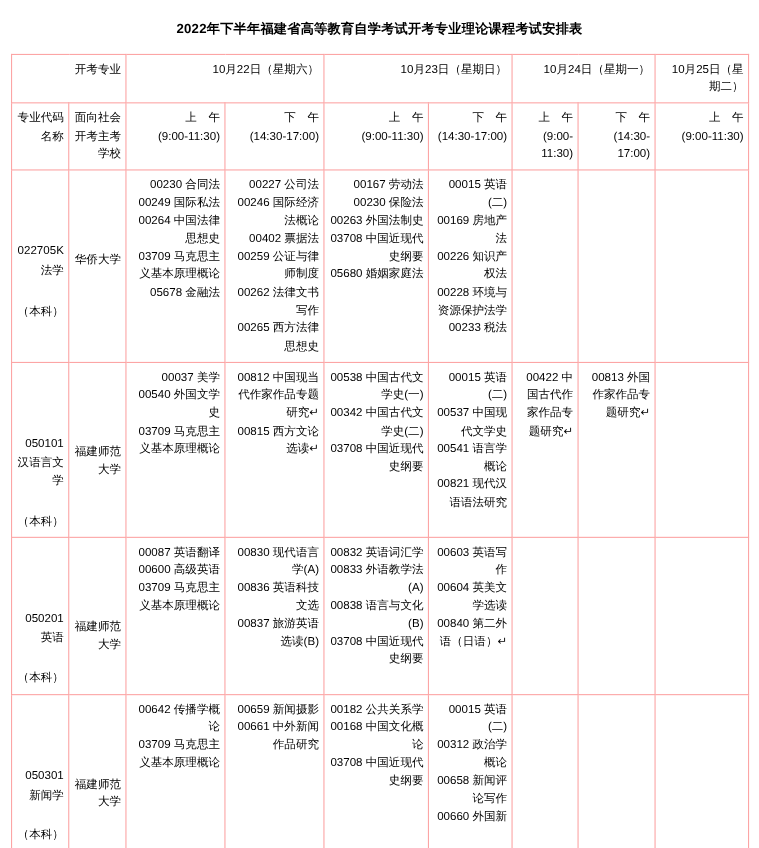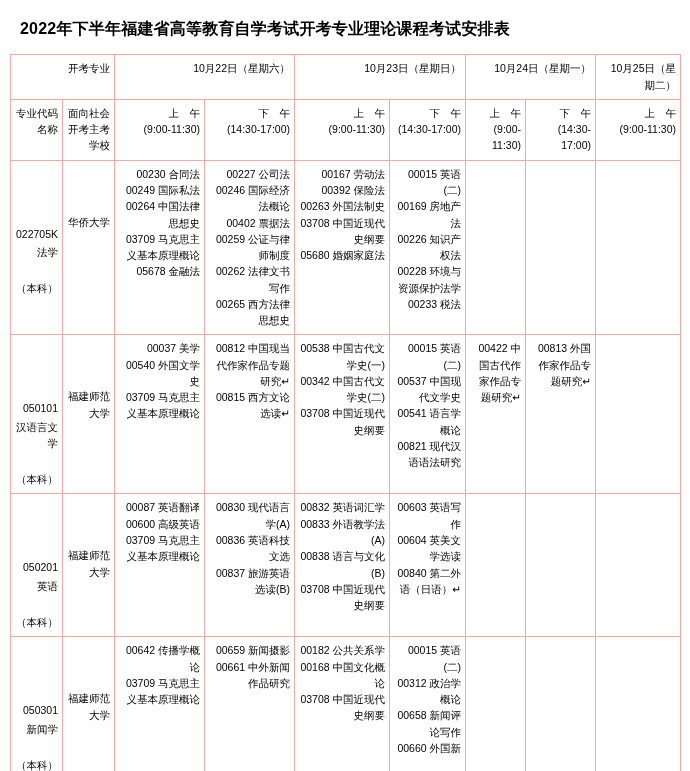--- a/index.html
+++ b/index.html
@@ -12,22 +12,22 @@
     min-height: 771px;
     font-family: "Liberation Sans", sans-serif;
     color: #000000;
   }
   .page {
     width: 690px;
     box-sizing: border-box;
     padding: 0;
   }
   .doc-title {
-    text-align: left;
-    font-size: 16px;
+    text-align: center;
+    font-size: 12px;
     font-weight: bold;
     padding: 18px 20px 14px 20px;
     line-height: 1.4;
     letter-spacing: 0.2px;
   }
   table.sched {
     border-collapse: collapse;
     table-layout: fixed;
     margin: 0 10px;
     width: 670px;
@@ -67,21 +67,21 @@
   .code-cell .name {
     margin-top: 2px;
   }
   .code-cell .level {
     margin-top: 20px;
   }
   .school-cell {
     vertical-align: top;
   }
   .school-cell .sch {
-    margin-top: 48px;
+    margin-top: 68px;
   }
   
   col.c0 { width: 52px; }
   col.c1 { width: 52px; }
   col.c2 { width: 90px; }
   col.c3 { width: 90px; }
   col.c4 { width: 95px; }
   col.c5 { width: 76px; }
   col.c6 { width: 60px; }
   col.c7 { width: 70px; }
@@ -170,21 +170,21 @@
           <td class="cell-lines">
             <div>00227 公司法</div>
             <div>00246 国际经济法概论</div>
             <div>00402 票据法</div>
             <div>00259 公证与律师制度</div>
             <div>00262 法律文书写作</div>
             <div>00265 西方法律思想史</div>
           </td>
           <td class="cell-lines">
             <div>00167 劳动法</div>
-            <div>00392 保险法</div>
+            <div>00230 保险法</div>
             <div>00263 外国法制史</div>
             <div>03708 中国近现代史纲要</div>
             <div>05680 婚姻家庭法</div>
           </td>
           <td class="cell-lines">
             <div>00015 英语(二)</div>
             <div>00169 房地产法</div>
             <div>00226 知识产权法</div>
             <div>00228 环境与资源保护法学</div>
             <div>00233 税法</div>

